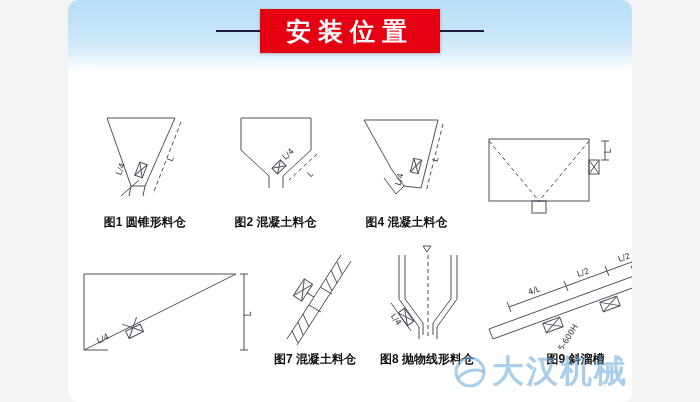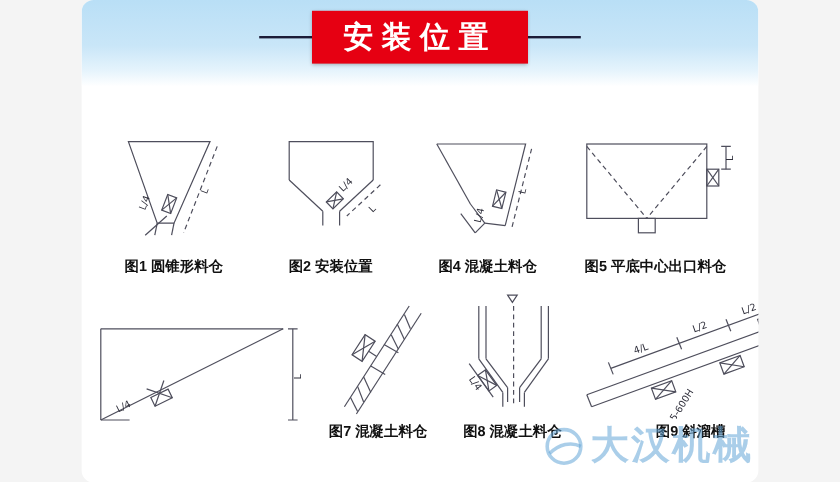--- a/index.html
+++ b/index.html
@@ -85,21 +85,21 @@
         </g>
         <line class="dsh" x1="101" y1="44" x2="73" y2="70"></line>
         <g class="ln" transform="translate(63,57) rotate(-44)">
           <rect x="-6" y="-4" width="12" height="8"></rect>
           <line x1="-6" y1="-4" x2="6" y2="4"></line>
             <line x1="-6" y1="4" x2="6" y2="-4"></line>
         </g>
         <text transform="translate(74,46) rotate(-44)">L/4</text>
         <text transform="translate(96,66) rotate(-44)">L</text>
       </svg>
-      <figcaption>图2 安装位置</figcaption>
+      <figcaption>图2 混凝土料仓</figcaption>
     </figure>
 
 
     <figure class="fig">
       <svg width="120" height="102" viewBox="0 0 120 102">
         <g class="ln">
           <polyline points="18,10 92,10 75,78"></polyline>
           <line x1="18" y1="10" x2="46" y2="60"></line>
           <line x1="46" y1="60" x2="58" y2="76"></line>
             <line x1="38" y1="68" x2="50" y2="84"></line>
@@ -131,21 +131,20 @@
           <line x1="-5" y1="-7" x2="5" y2="7"></line>
             <line x1="-5" y1="7" x2="5" y2="-7"></line>
         </g>
         <g class="ln">
           <line x1="128" y1="12" x2="128" y2="31"></line>
           <line x1="124" y1="12" x2="132" y2="12"></line>
             <line x1="124" y1="31" x2="132" y2="31"></line>
         </g>
         <text transform="translate(134,22) rotate(-90)">L</text>
       </svg>
-      <figcaption>图5 平底中心出口料仓</figcaption>
     </figure>
 
   </div>
 
   <div class="figures-row row-2">
 
     <figure class="fig">
       <svg width="185" height="106" viewBox="0 0 185 106">
         <g class="ln">
           <line x1="10" y1="12" x2="162" y2="12"></line>
@@ -213,21 +212,21 @@
         </g>
         <line class="dsh" x1="57" y1="12" x2="57" y2="96"></line>
         <g class="ln" transform="translate(35,74) rotate(54)">
           <rect x="-8" y="-4" width="16" height="8"></rect>
           <line x1="-8" y1="-4" x2="8" y2="4"></line>
             <line x1="-8" y1="4" x2="8" y2="-4"></line>
         </g>
         <line class="ln" x1="20" y1="60" x2="40" y2="88"></line>
         <text transform="translate(23,78) rotate(54)">L/4</text>
       </svg>
-      <figcaption>图8 混凝土料仓</figcaption>
+      <figcaption>图8 抛物线形料仓</figcaption>
     </figure>
 
     <figure class="fig">
       <svg width="185" height="106" viewBox="0 0 185 106">
         <g class="ln">
           <line x1="6" y1="86" x2="170" y2="26"></line>
           <line x1="10" y1="96" x2="174" y2="36"></line>
           <line x1="6" y1="86" x2="10" y2="96"></line>
           <line x1="170" y1="26" x2="174" y2="36"></line>
         </g>

